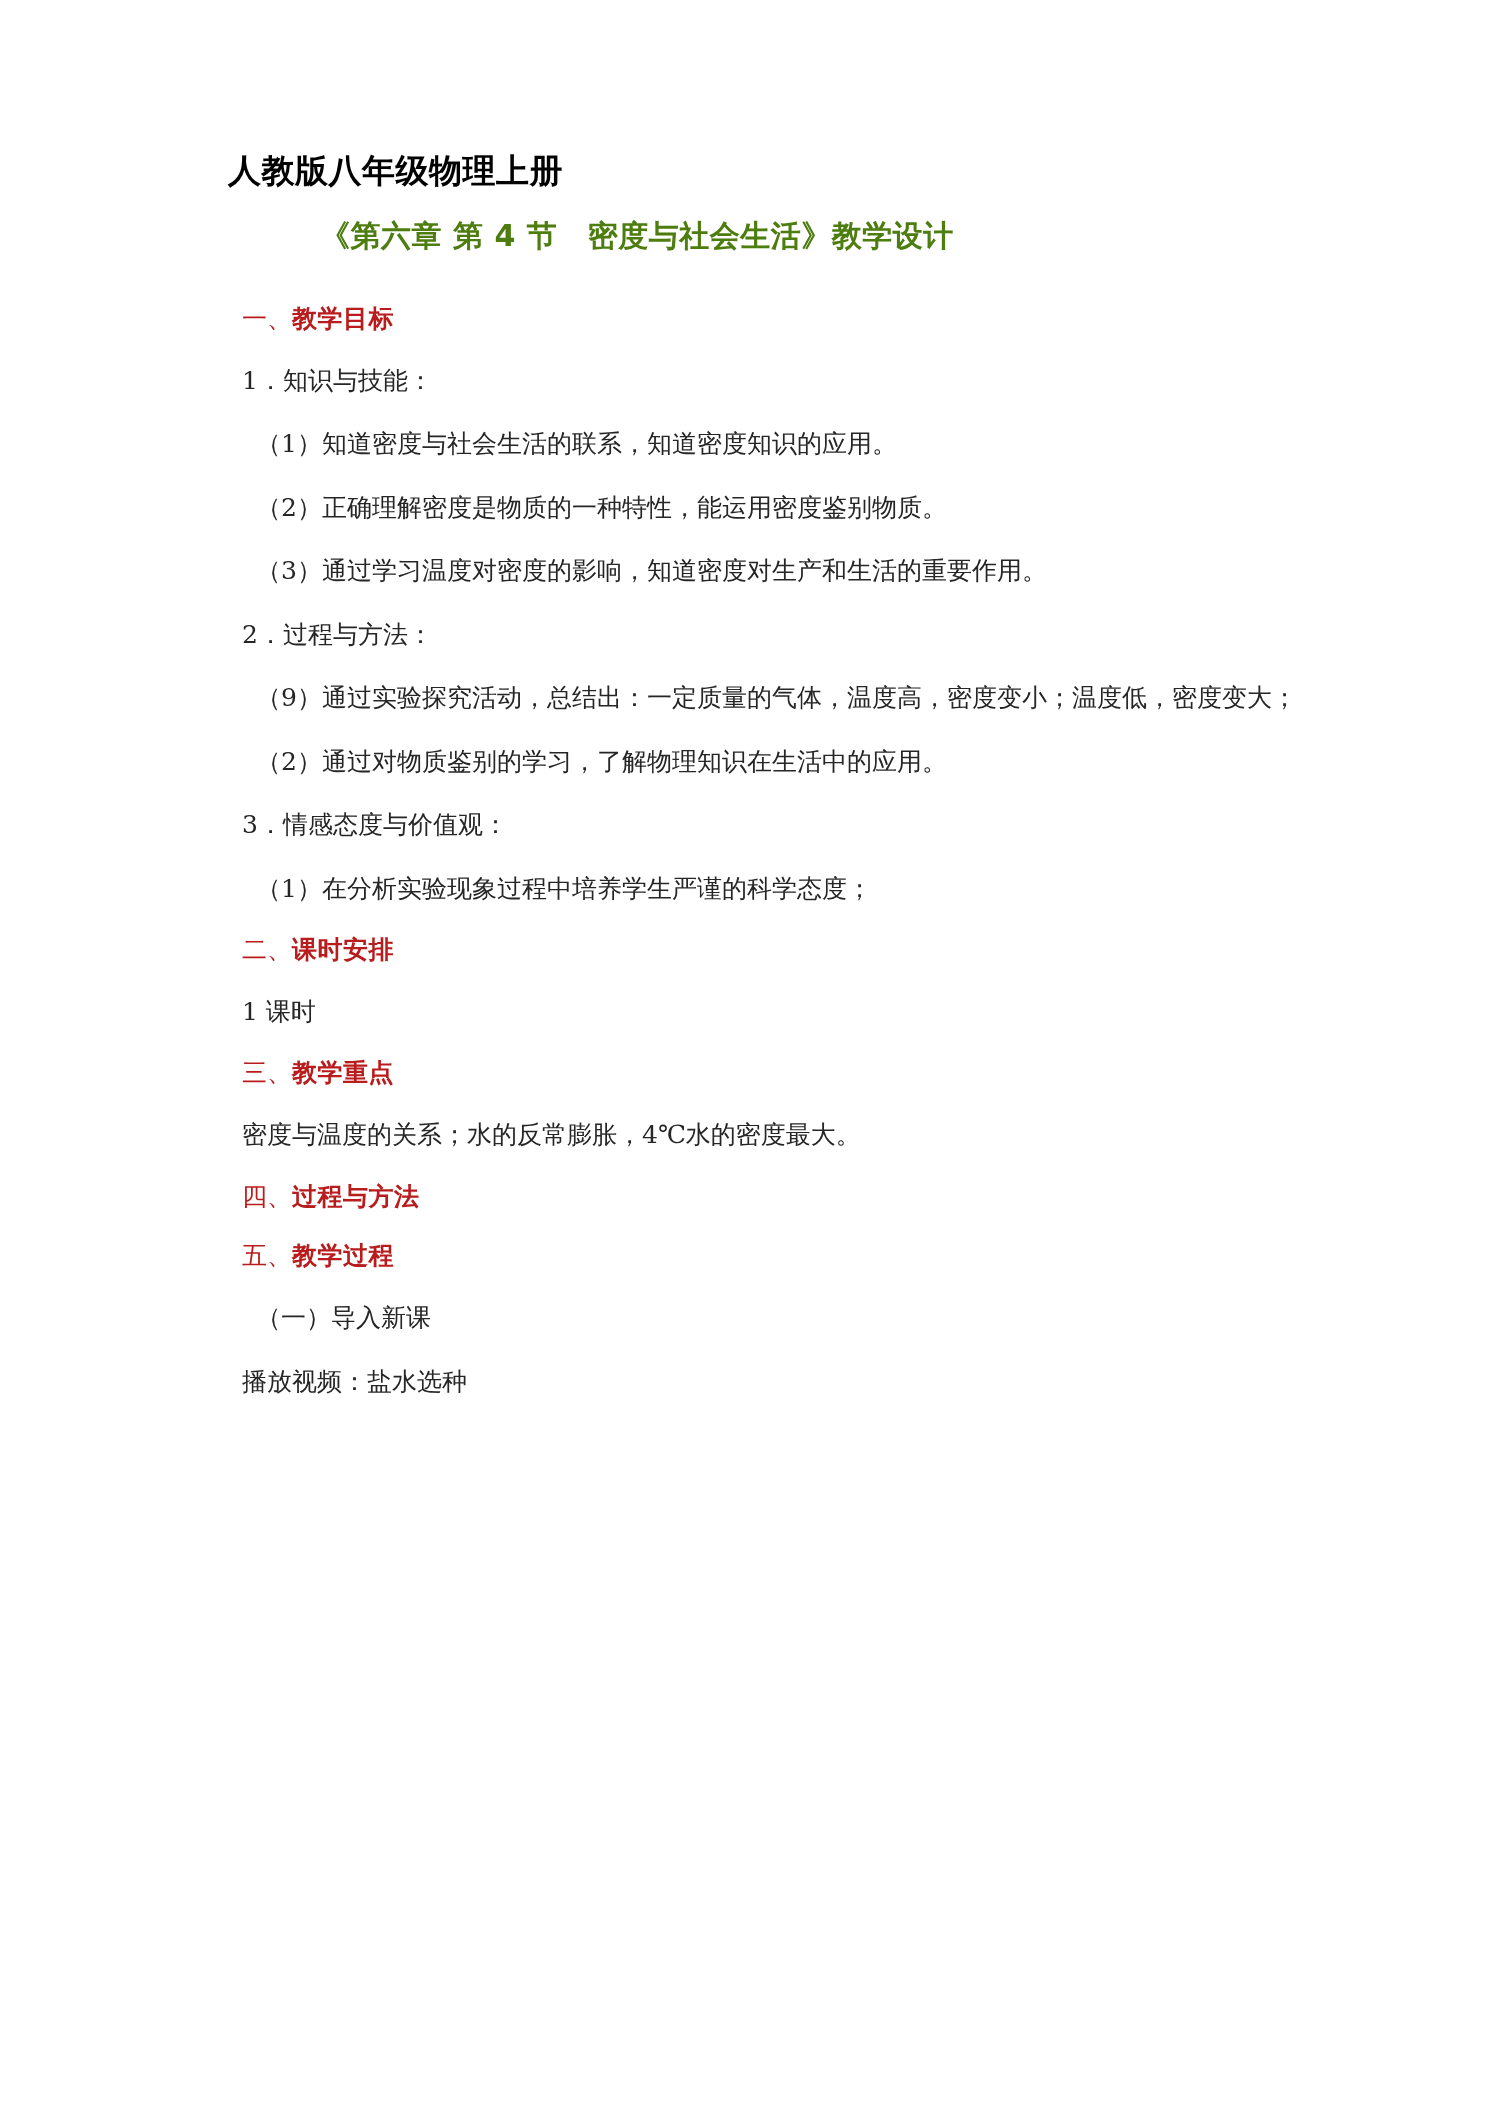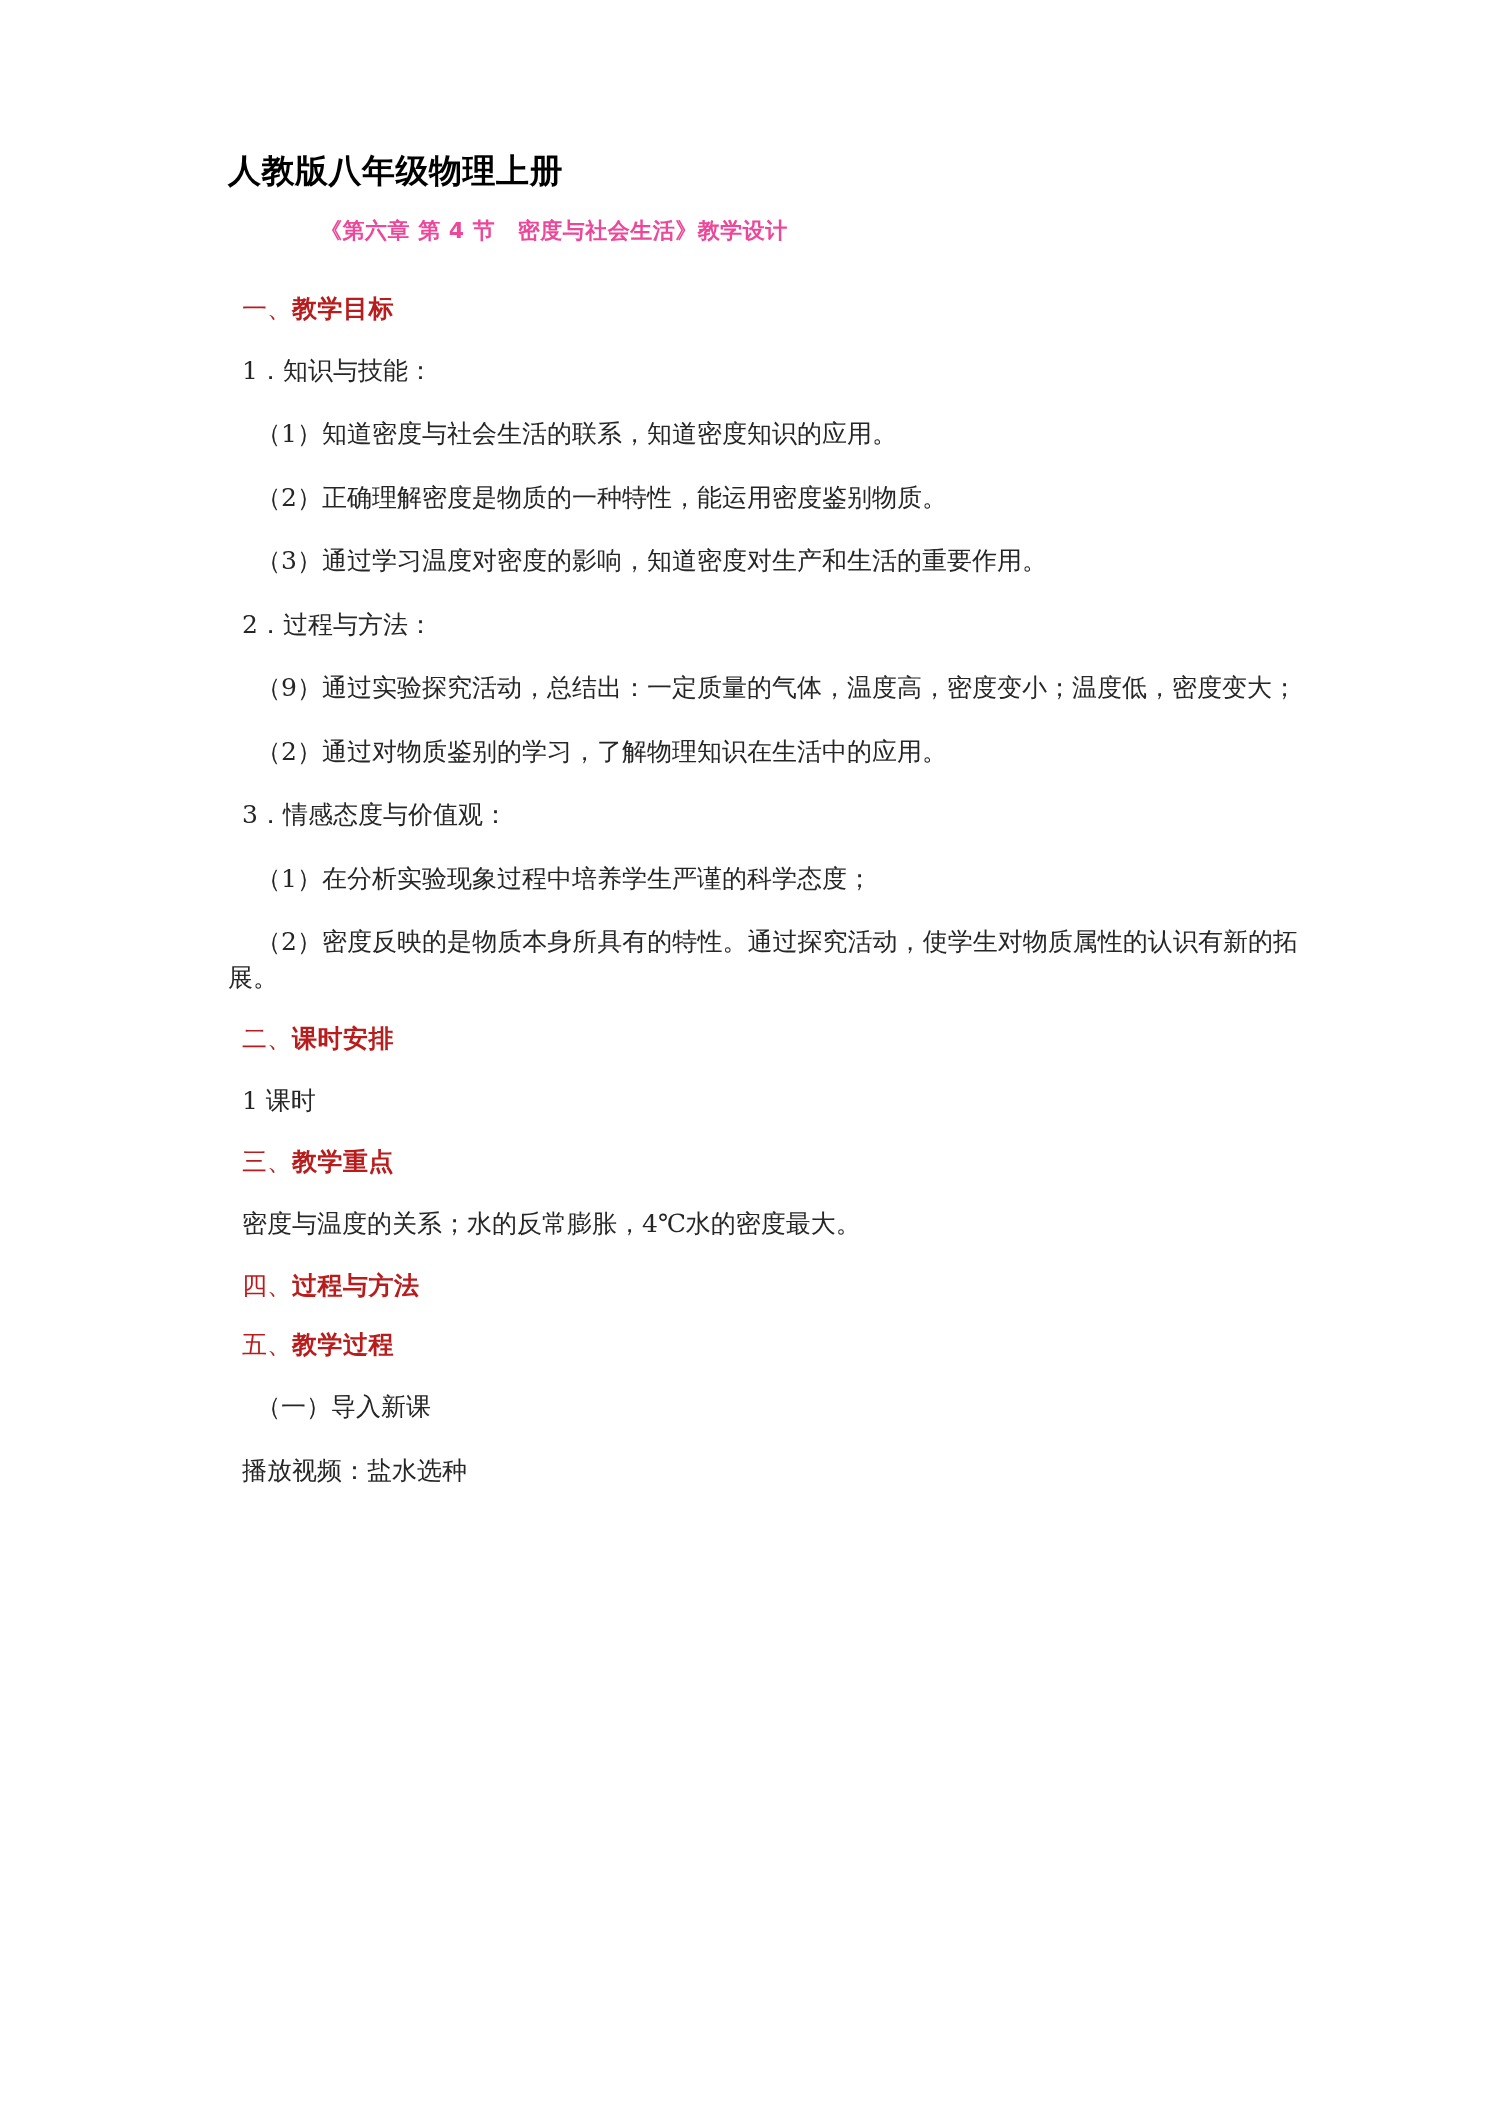--- a/index.html
+++ b/index.html
@@ -31,26 +31,26 @@
     font-size: 33px;
     line-height: 1.25;
     letter-spacing: 0.5px;
     margin: 0 0 26px 0;
     color: #000;
   }
 
   .doc-title-2 {
     font-family: "DejaVu Sans", "Liberation Sans", sans-serif;
     font-weight: bold;
-    font-size: 22px;
+    font-size: 30px;
     line-height: 1.25;
     letter-spacing: 0.5px;
     margin: 6px 0 34px 0;
     padding-left: 92px;
-    color: #ec4899;
+    color: #4d7c0f;
   }
 
   .section-heading {
     font-size: 25px;
     line-height: 1.35;
     margin: 0;
     padding: 13px 0 13px 14px;
     color: #b91c1c;
   }
   .section-heading .sec-num {
@@ -103,21 +103,20 @@
   </h3>
   <p class="para noindent">1．知识与技能：</p>
   <p class="para indent-2">（1）知道密度与社会生活的联系，知道密度知识的应用。</p>
   <p class="para indent-2">（2）正确理解密度是物质的一种特性，能运用密度鉴别物质。</p>
   <p class="para indent-2">（3）通过学习温度对密度的影响，知道密度对生产和生活的重要作用。</p>
   <p class="para noindent">2．过程与方法：</p>
   <p class="para hang">（9）通过实验探究活动，总结出：一定质量的气体，温度高，密度变小；温度低，密度变大；</p>
   <p class="para indent-2">（2）通过对物质鉴别的学习，了解物理知识在生活中的应用。</p>
   <p class="para noindent">3．情感态度与价值观：</p>
   <p class="para indent-2">（1）在分析实验现象过程中培养学生严谨的科学态度；</p>
-  <p class="para hang">（2）密度反映的是物质本身所具有的特性。通过探究活动，使学生对物质属性的认识有新的拓展。</p>
 
   <h3 class="section-heading">
     <span class="sec-num">二、</span><span class="sec-label">课时安排</span>
   </h3>
   <p class="para flush">1 课时</p>
 
   <h3 class="section-heading">
     <span class="sec-num">三、</span><span class="sec-label">教学重点</span>
   </h3>
   <p class="para flush">密度与温度的关系；水的反常膨胀，4℃水的密度最大。</p>

